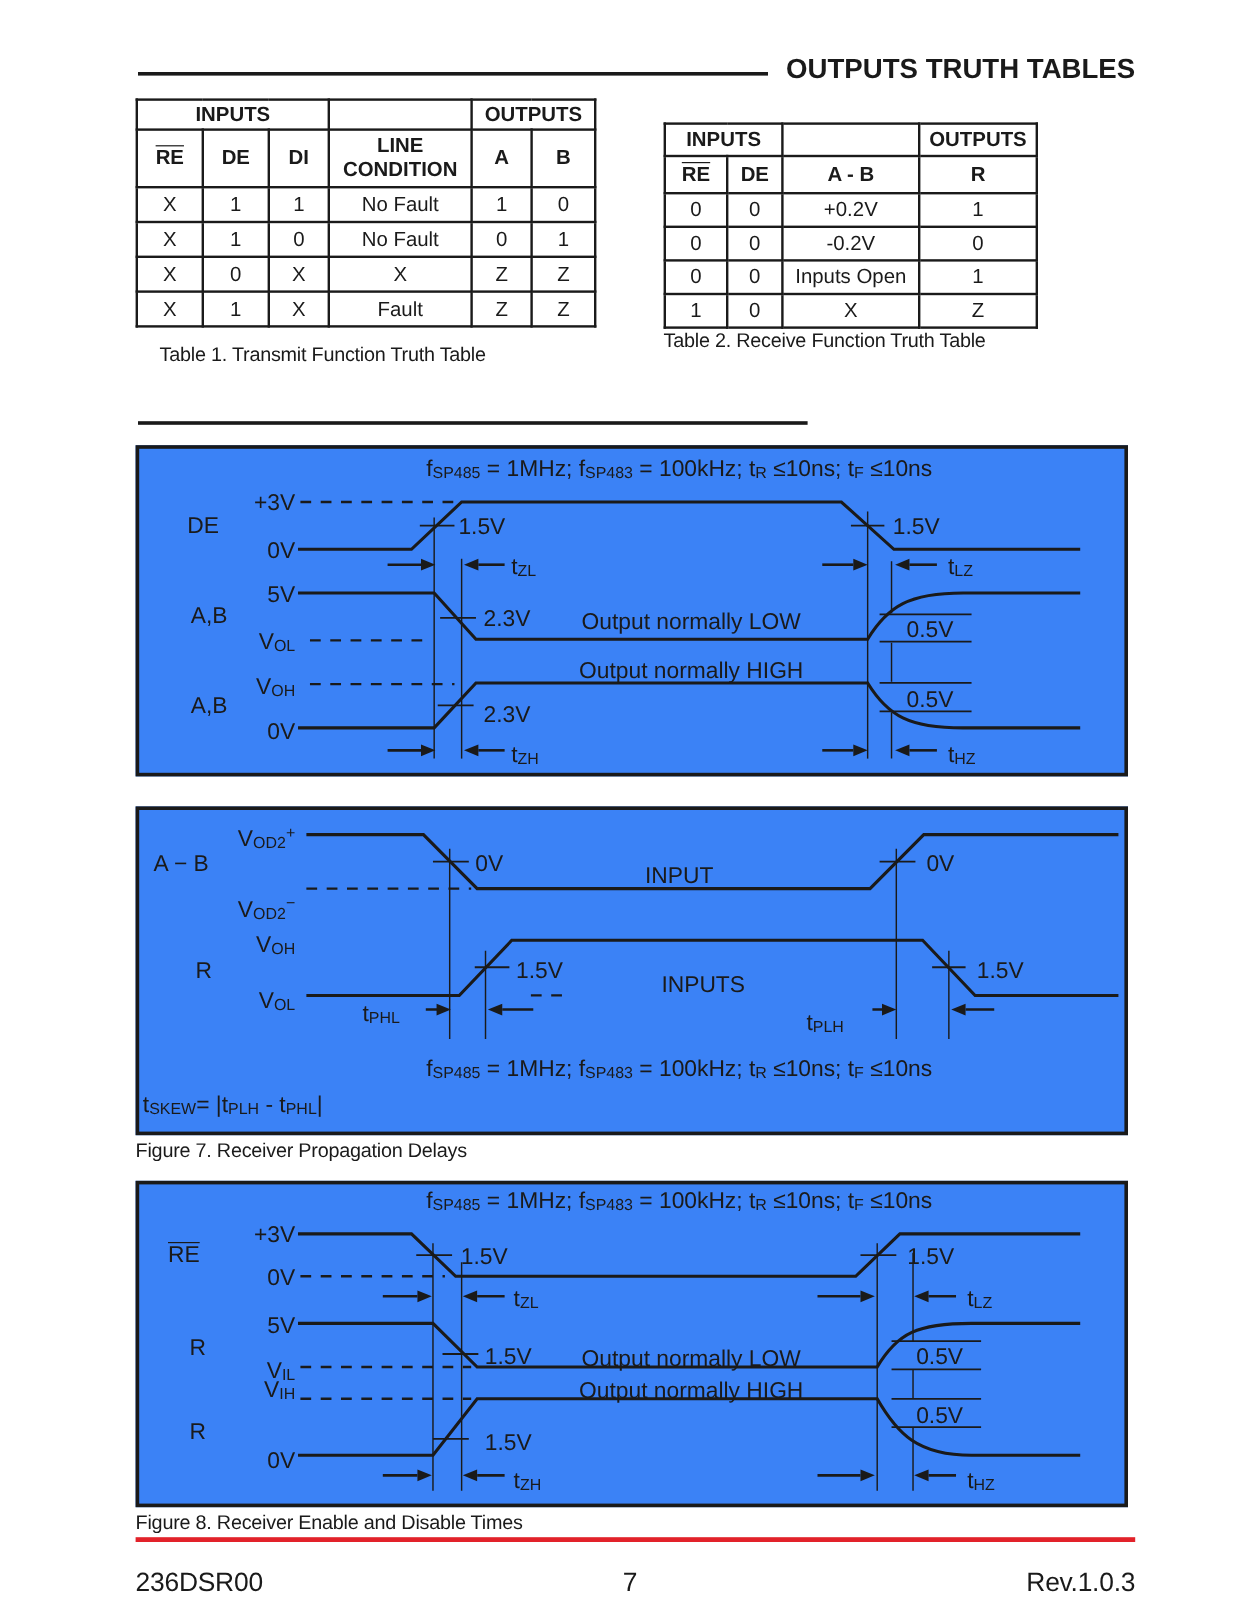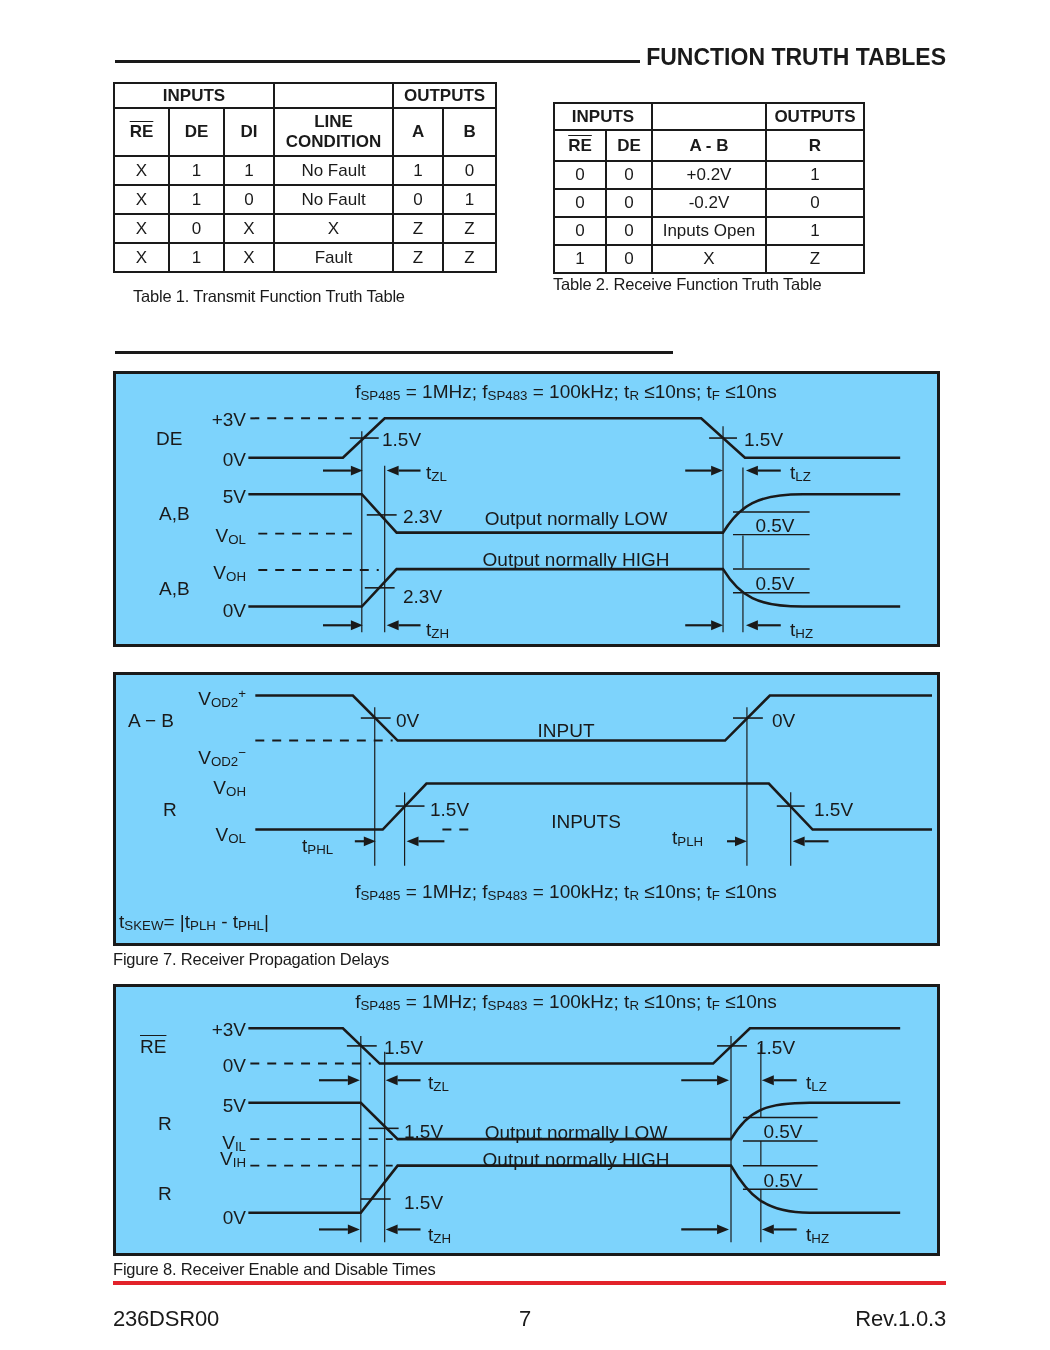--- a/index.html
+++ b/index.html
@@ -9,42 +9,42 @@
   sub{font-size:70%;vertical-align:-0.12em;}
   sup{font-size:70%;vertical-align:0.55em;}
   .ovl{text-decoration:overline;}
   .sechead{font-weight:bold;font-size:23px;white-space:nowrap;}
   .secline{height:3px;background:#1a1a1a;}
   .ttable{border-collapse:collapse;table-layout:fixed;}
   .ttable td,.ttable th{border:2px solid #1a1a1a;text-align:center;vertical-align:middle;
         font-size:17px;padding:0;line-height:1.15;overflow:hidden;}
   .ttable th{font-weight:bold;}
   .cap{font-size:16.5px;letter-spacing:-0.2px;white-space:nowrap;}
-  .figbox{position:absolute;border:3px solid #1a1a1a;background:#7dd3fc;}
+  .figbox{position:absolute;border:3px solid #1a1a1a;background:#3b82f6;}
   .figbox svg{position:absolute;left:0;top:0;width:100%;height:100%;}
   .wl{position:absolute;font-size:19px;line-height:1;white-space:nowrap;}
   .ra{text-align:right;}
   .ctr{text-align:center;}
   .wf{fill:none;stroke:#1a1a1a;stroke-width:2.6;}
   .dsh{fill:none;stroke:#1a1a1a;stroke-width:2;stroke-dasharray:9 8;}
   .tick{stroke:#1a1a1a;stroke-width:1.6;}
   .vln{stroke:#1a1a1a;stroke-width:1.2;fill:none;}
   .ann{stroke:#1a1a1a;stroke-width:1.5;}
   .arr{stroke:#1a1a1a;stroke-width:2.2;}
   .ah{fill:#1a1a1a;stroke:none;}
   .redline{background:#e2222a;}
   .foot{font-size:22px;letter-spacing:-0.2px;white-space:nowrap;}
 </style>
 </head>
 <body>
 
 <div class="page">
 
   <div class="abs secline" style="left:115px;top:60px;width:525px;"></div>
-  <div class="abs sechead ra" style="left:600px;top:44px;width:346px;">FUNCTION TRUTH TABLES</div>
+  <div class="abs sechead ra" style="left:600px;top:44px;width:346px;">OUTPUTS TRUTH TABLES</div>
 
   <table class="ttable abs" style="left:113px;top:82px;width:382px;">
     <colgroup>
         <col style="width:55px">
         <col style="width:55px">
         <col style="width:50px">
         <col style="width:119px">
         <col style="width:50px">
         <col style="width:53px">
       </colgroup>
@@ -255,21 +255,21 @@
     <div class="wl" style="left:280px;top:36px;">0V</div>
     <div class="wl" style="left:656px;top:36px;">0V</div>
     <div class="wl ctr" style="left:230px;top:46px;width:440px;">INPUT</div>
     <div class="wl ra" style="left:55px;top:103px;width:75px;">V<sub>OH</sub></div>
     <div class="wl" style="left:47px;top:125px;">R</div>
     <div class="wl ra" style="left:55px;top:150px;width:75px;">V<sub>OL</sub></div>
     <div class="wl" style="left:314px;top:125px;">1.5V</div>
     <div class="wl" style="left:698px;top:125px;">1.5V</div>
     <div class="wl ctr" style="left:250px;top:137px;width:440px;">INPUTS</div>
     <div class="wl" style="left:186px;top:161px;">t<sub>PHL</sub></div>
-    <div class="wl" style="left:556px;top:153px;">t<sub>PLH</sub></div>
+    <div class="wl" style="left:556px;top:168px;">t<sub>PLH</sub></div>
     <div class="wl ctr" style="left:75px;top:207px;width:750px;">f<sub>SP485</sub> = 1MHz; f<sub>SP483</sub> = 100kHz; t<sub>R</sub> ≤10ns; t<sub>F</sub> ≤10ns</div>
     <div class="wl" style="left:3px;top:237px;">t<sub>SKEW</sub>= |t<sub>PLH</sub> - t<sub>PHL</sub>|</div>
   </div>
   <div class="abs cap" style="left:113px;top:950px;">Figure 7. Receiver Propagation Delays</div>
 
   <div class="figbox" style="left:113px;top:984px;width:821px;height:266px;">
     <svg viewBox="0 0 825 271" preserveAspectRatio="none">
       <g>
         <path class="vln" d="M246,50 V260"></path>
           <path class="vln" d="M270,66 V260"></path>

